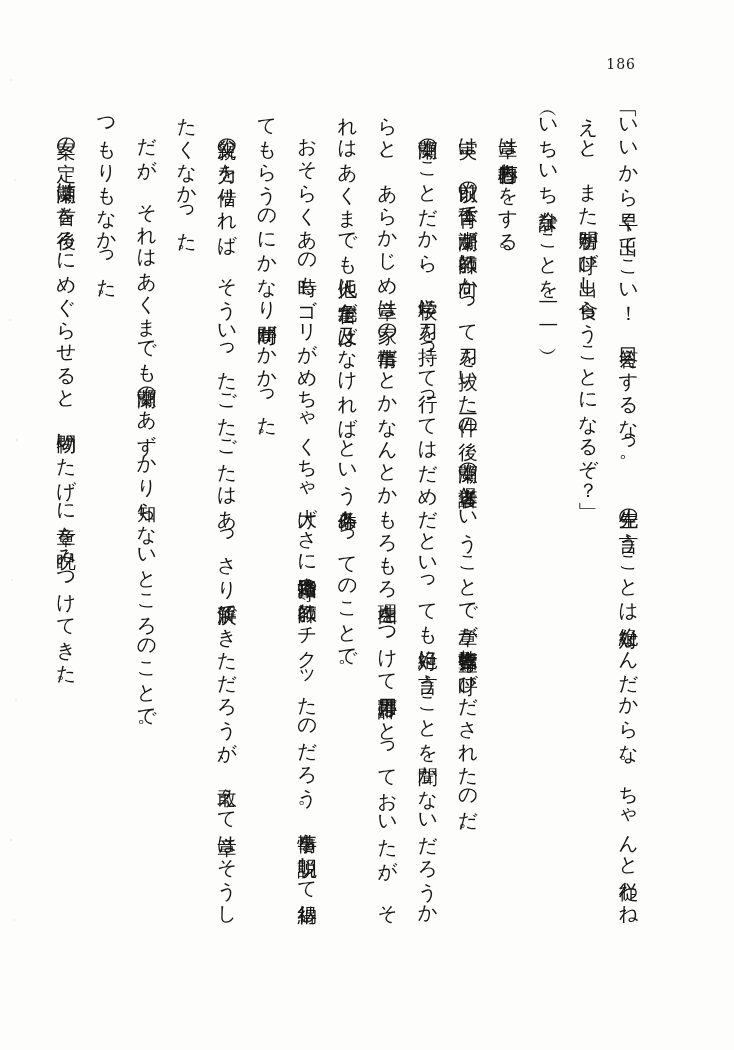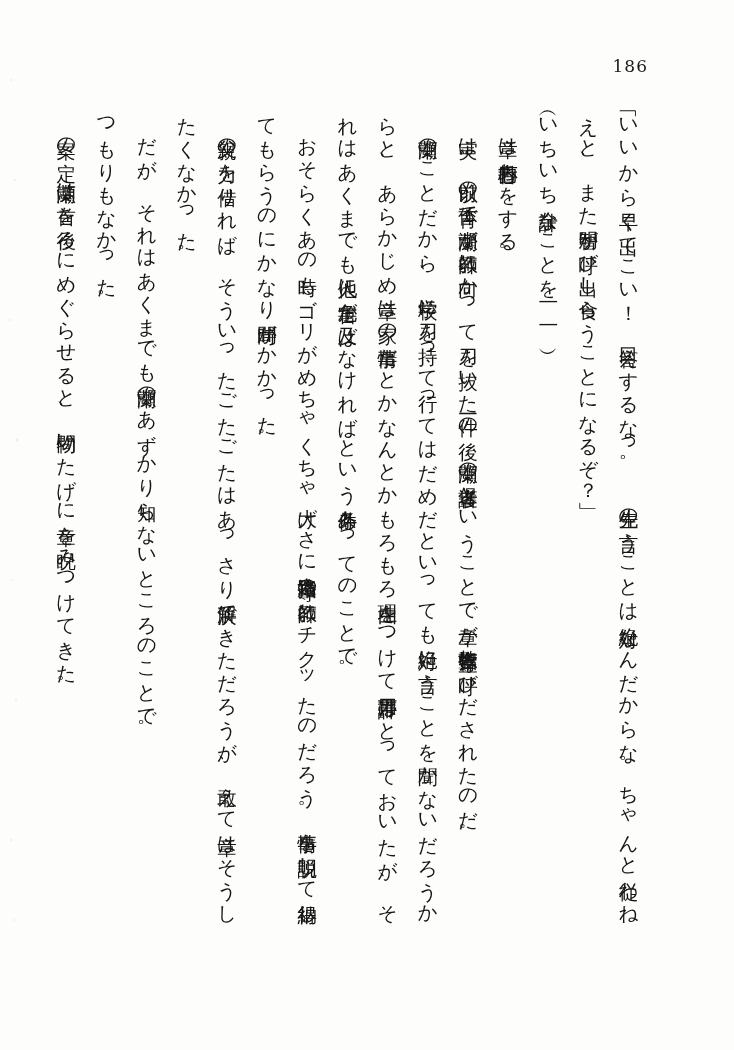--- a/index.html
+++ b/index.html
@@ -37,22 +37,22 @@
       radial-gradient(1px 6px at 9px 380px, #9a9a9a 40%, transparent 60%),
       radial-gradient(1px 3px at 4px 520px, #a8a8a8 40%, transparent 60%),
       radial-gradient(1px 5px at 8px 640px, #b0b0b0 40%, transparent 60%),
       radial-gradient(1px 4px at 3px 780px, #9a9a9a 40%, transparent 60%),
       radial-gradient(1px 3px at 6px 860px, #a0a0a0 40%, transparent 60%);
   }
 
   .page-number {
     position: absolute;
     top: 56px;
-    right: 86px;
-    font-size: 17px;
+    right: 98px;
+    font-size: 14px;
     letter-spacing: 1px;
     color: #1a1a1a;
     font-family: "DejaVu Serif", "Liberation Serif", serif;
   }
 
   
   .text-body {
     position: absolute;
     top: 104px;
     right: 86px;

